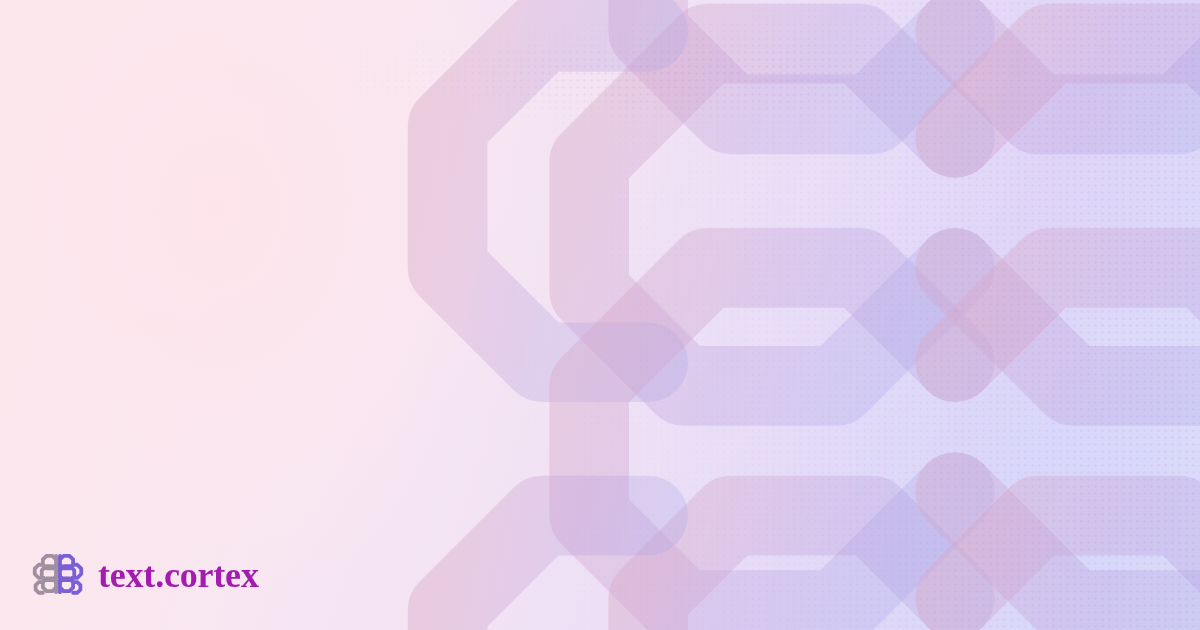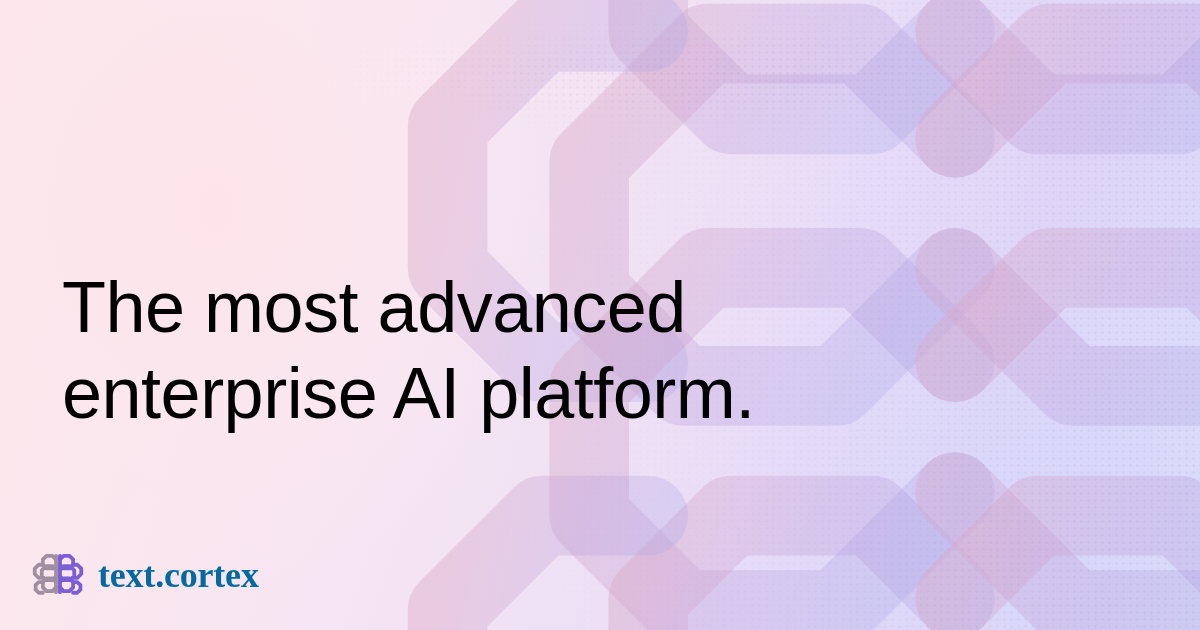--- a/index.html
+++ b/index.html
@@ -117,21 +117,21 @@
     align-items: center;
     gap: 12px;
   }
   .brand-mark { width: 56px; height: 56px; display: block; flex: 0 0 auto; }
   .brand-mark svg { display: block; width: 100%; height: 100%; }
   .brand-word {
     font-family: "Liberation Serif", serif;
     font-weight: 700;
     font-size: 36px;
     letter-spacing: -0.2px;
-    color: #0369a1;
+    color: #a21caf;
     line-height: 1;
     position: relative;
     top: 1px;
   }
 </style>
 </head>
 <body>
 
 <div id="card">
 
@@ -176,22 +176,20 @@
         <path d="M304 268 L340 268 L372 300 L372 348 L340 380 L304 380"></path>
         <path d="M304 148 L340 148"></path>
         <path d="M304 312 L340 312"></path>
       </g>
     </svg>
   </div>
 
   <div class="halftone"></div>
   <div class="halftone2"></div>
 
-  <h1 class="headline">The most advanced
-enterprise AI platform.</h1>
 
   <div class="brand">
 
     <span class="brand-mark">
       <svg viewBox="0 0 400 400" xmlns="http://www.w3.org/2000/svg" aria-hidden="true">
         <g fill="none" stroke-width="27" stroke-linecap="round" stroke-linejoin="round">
 
           <g stroke="#a08fa0">
             <path d="M186 70 L186 330"></path>
             <path d="M186 96 L160 70 L118 70 L92 96 L92 134 L118 160 L160 160 L186 134"></path>

